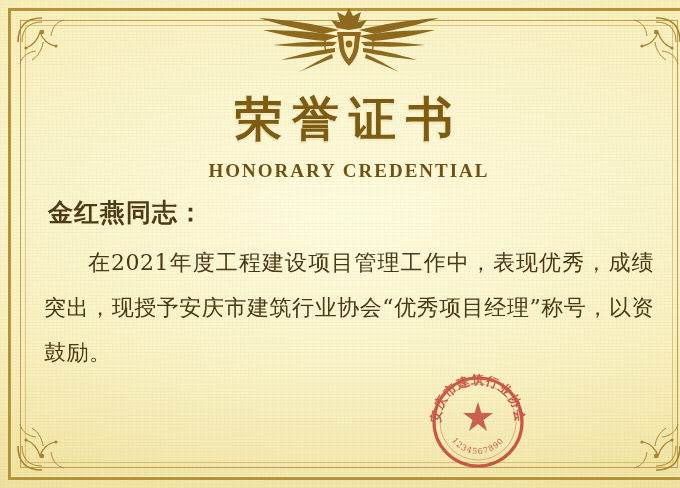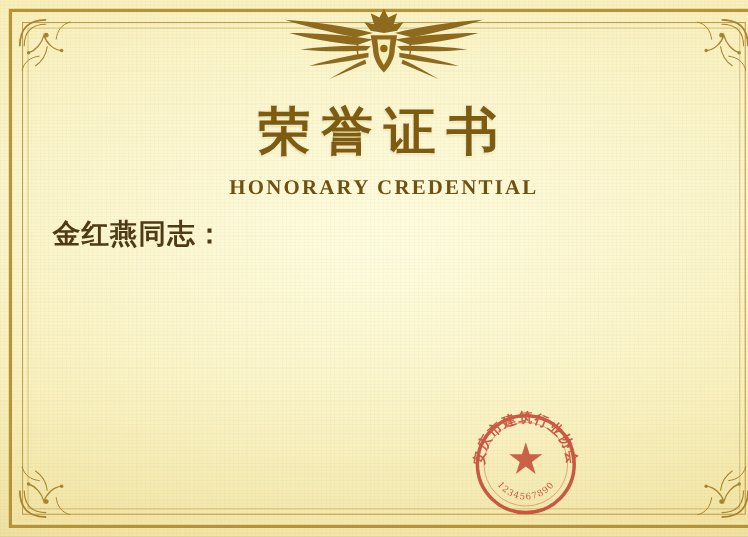--- a/index.html
+++ b/index.html
@@ -242,20 +242,21 @@
       <circle cx="130" cy="40" r="3.4"></circle>
       <path d="M108 30 C104 36 104 44 108 50 C106 42 106 37 108 30 Z"></path>
       <path d="M152 30 C156 36 156 44 152 50 C154 42 154 37 152 30 Z"></path>
     </svg>
   </div>
 
   <div id="title-cn">荣誉证书</div>
   <div id="salutation">金红燕同志：</div>
 
   <div id="title-en">HONORARY CREDENTIAL</div>
+  <div id="body">在2021年度工程建设项目管理工作中，表现优秀，成绩突出，现授予安庆市建筑行业协会“优秀项目经理”称号，以资鼓励。</div>
 
   <div id="seal">
     <svg viewBox="0 0 108 108">
       <defs>
         <path id="sealArcTop" d="M 16 54 A 38 38 0 0 1 92 54"></path>
         <path id="sealArcBottom" d="M 22 54 A 32 32 0 0 0 86 54"></path>
       </defs>
       <circle cx="54" cy="54" r="44" fill="none" stroke="#c0392b" stroke-width="3.2"></circle>
       <circle cx="54" cy="54" r="38" fill="none" stroke="#c0392b" stroke-width="0.8" opacity="0.55"></circle>
 

